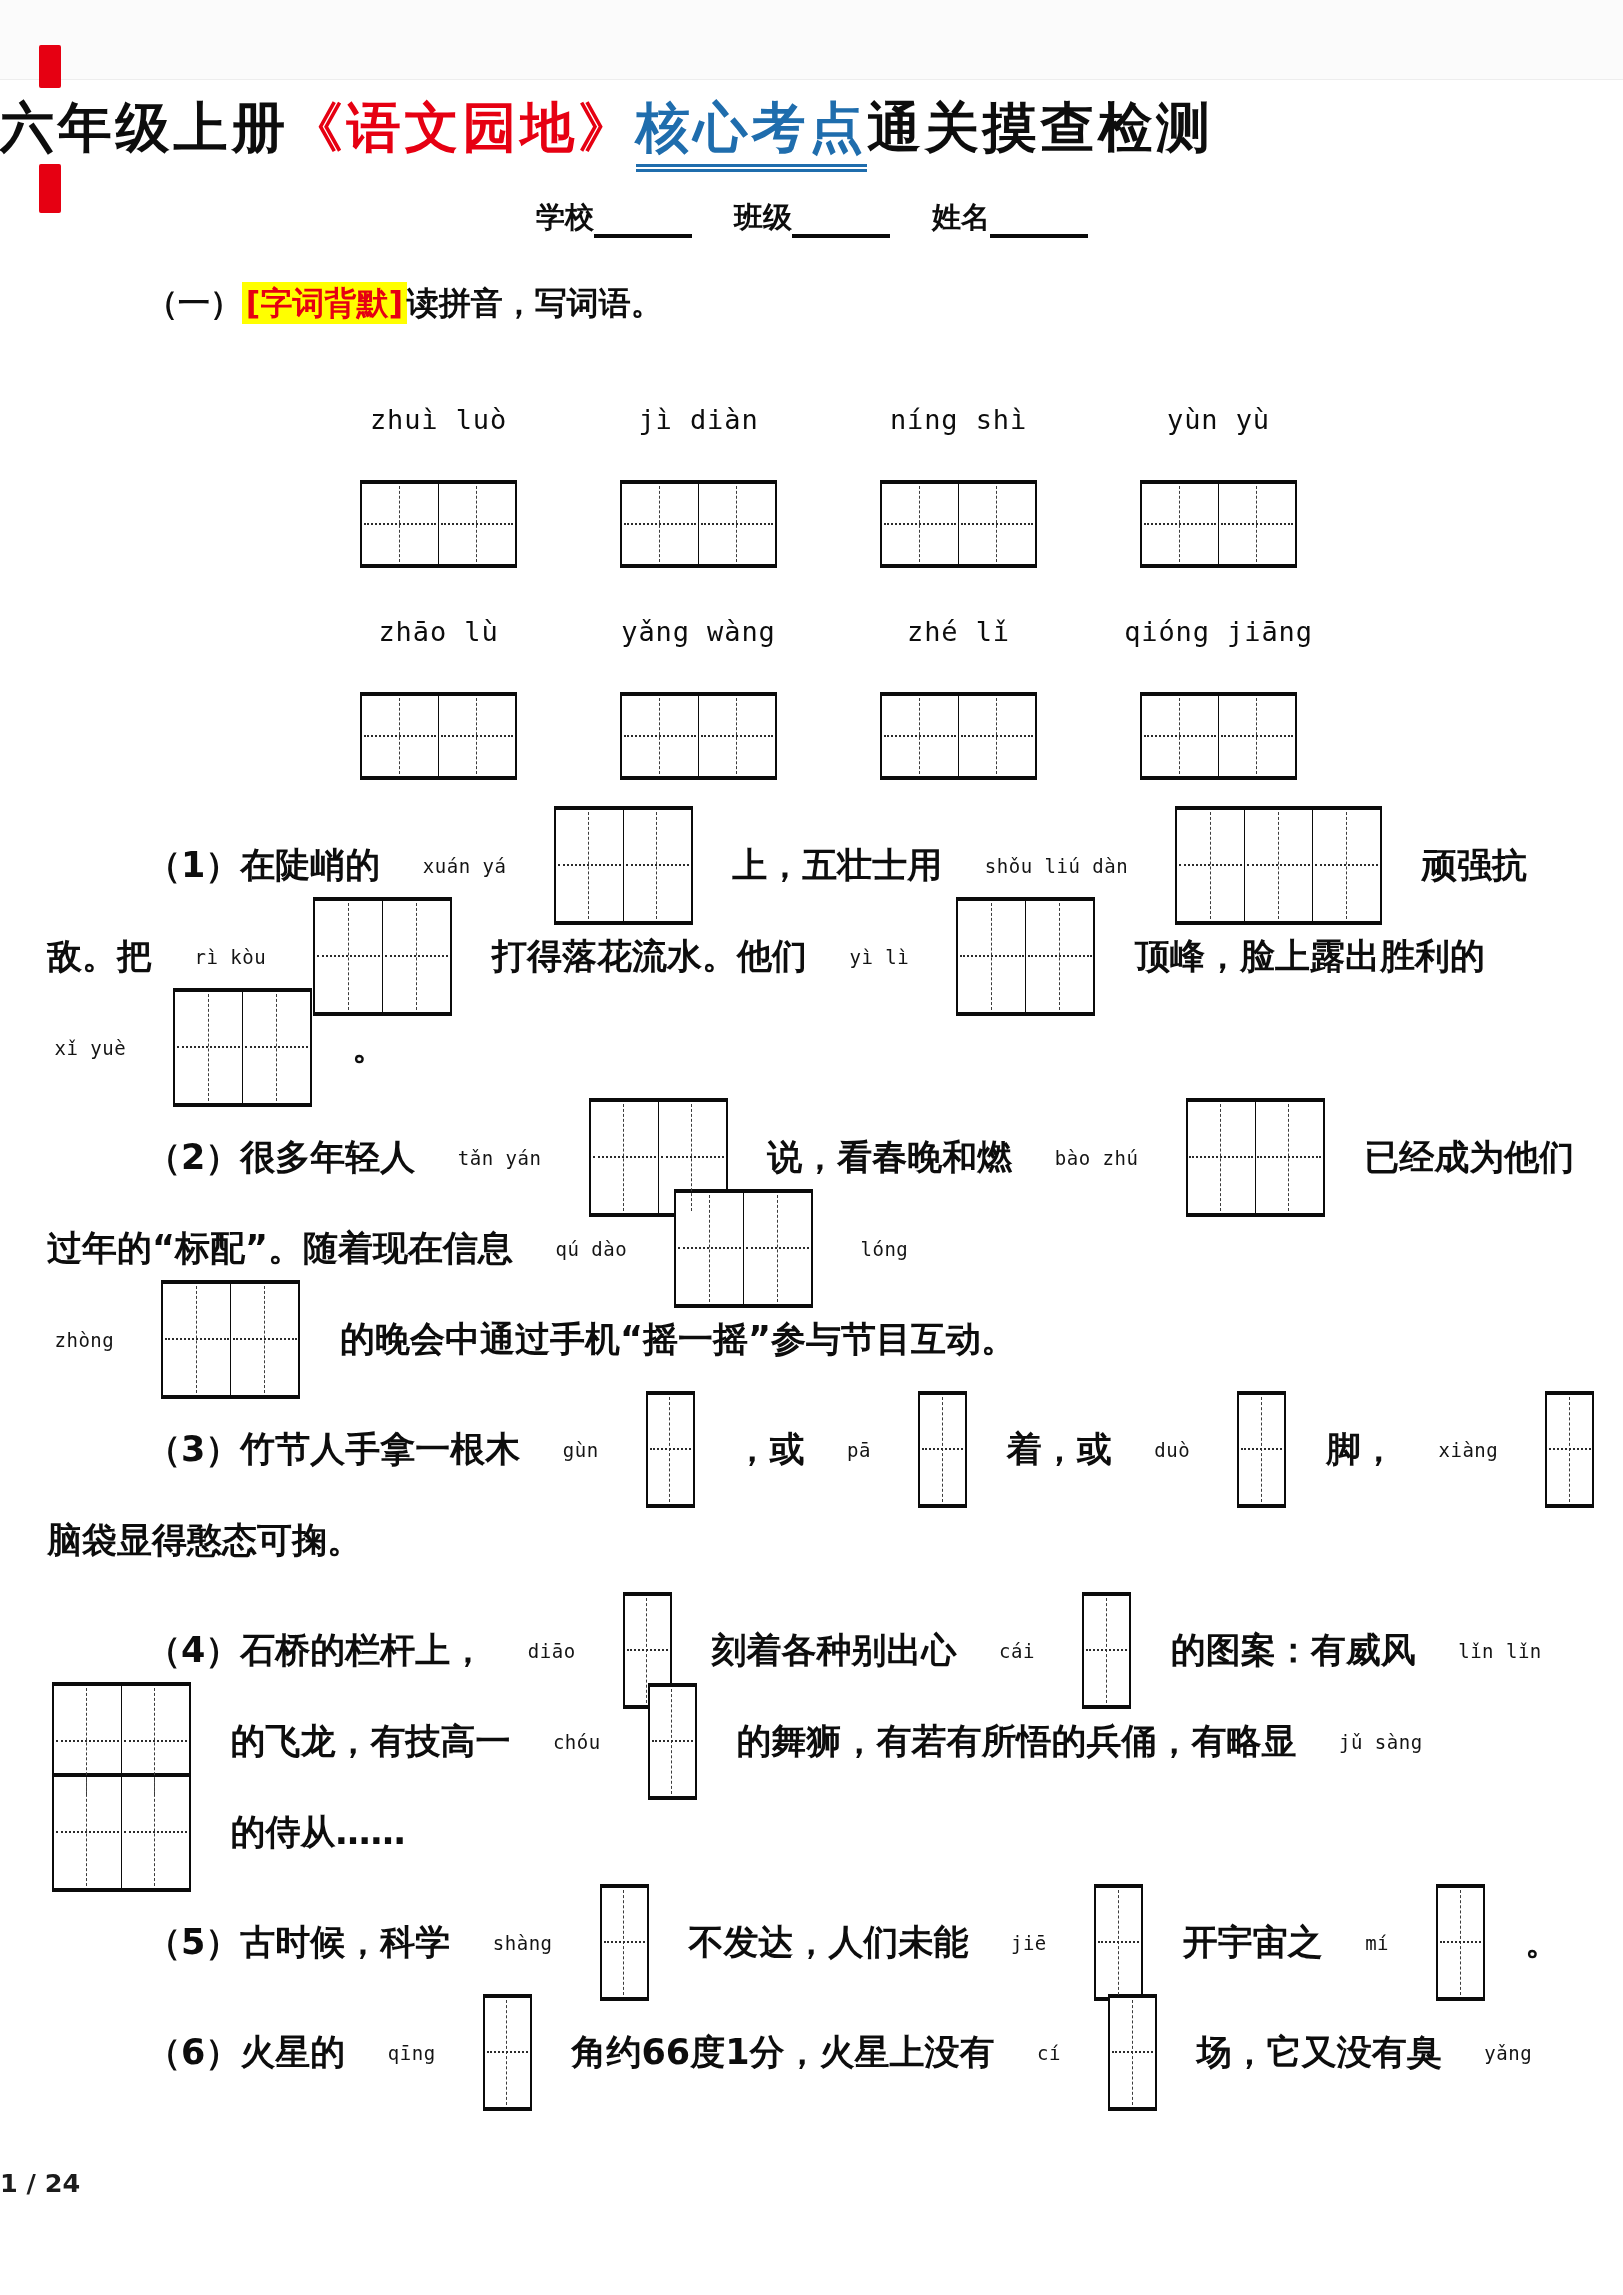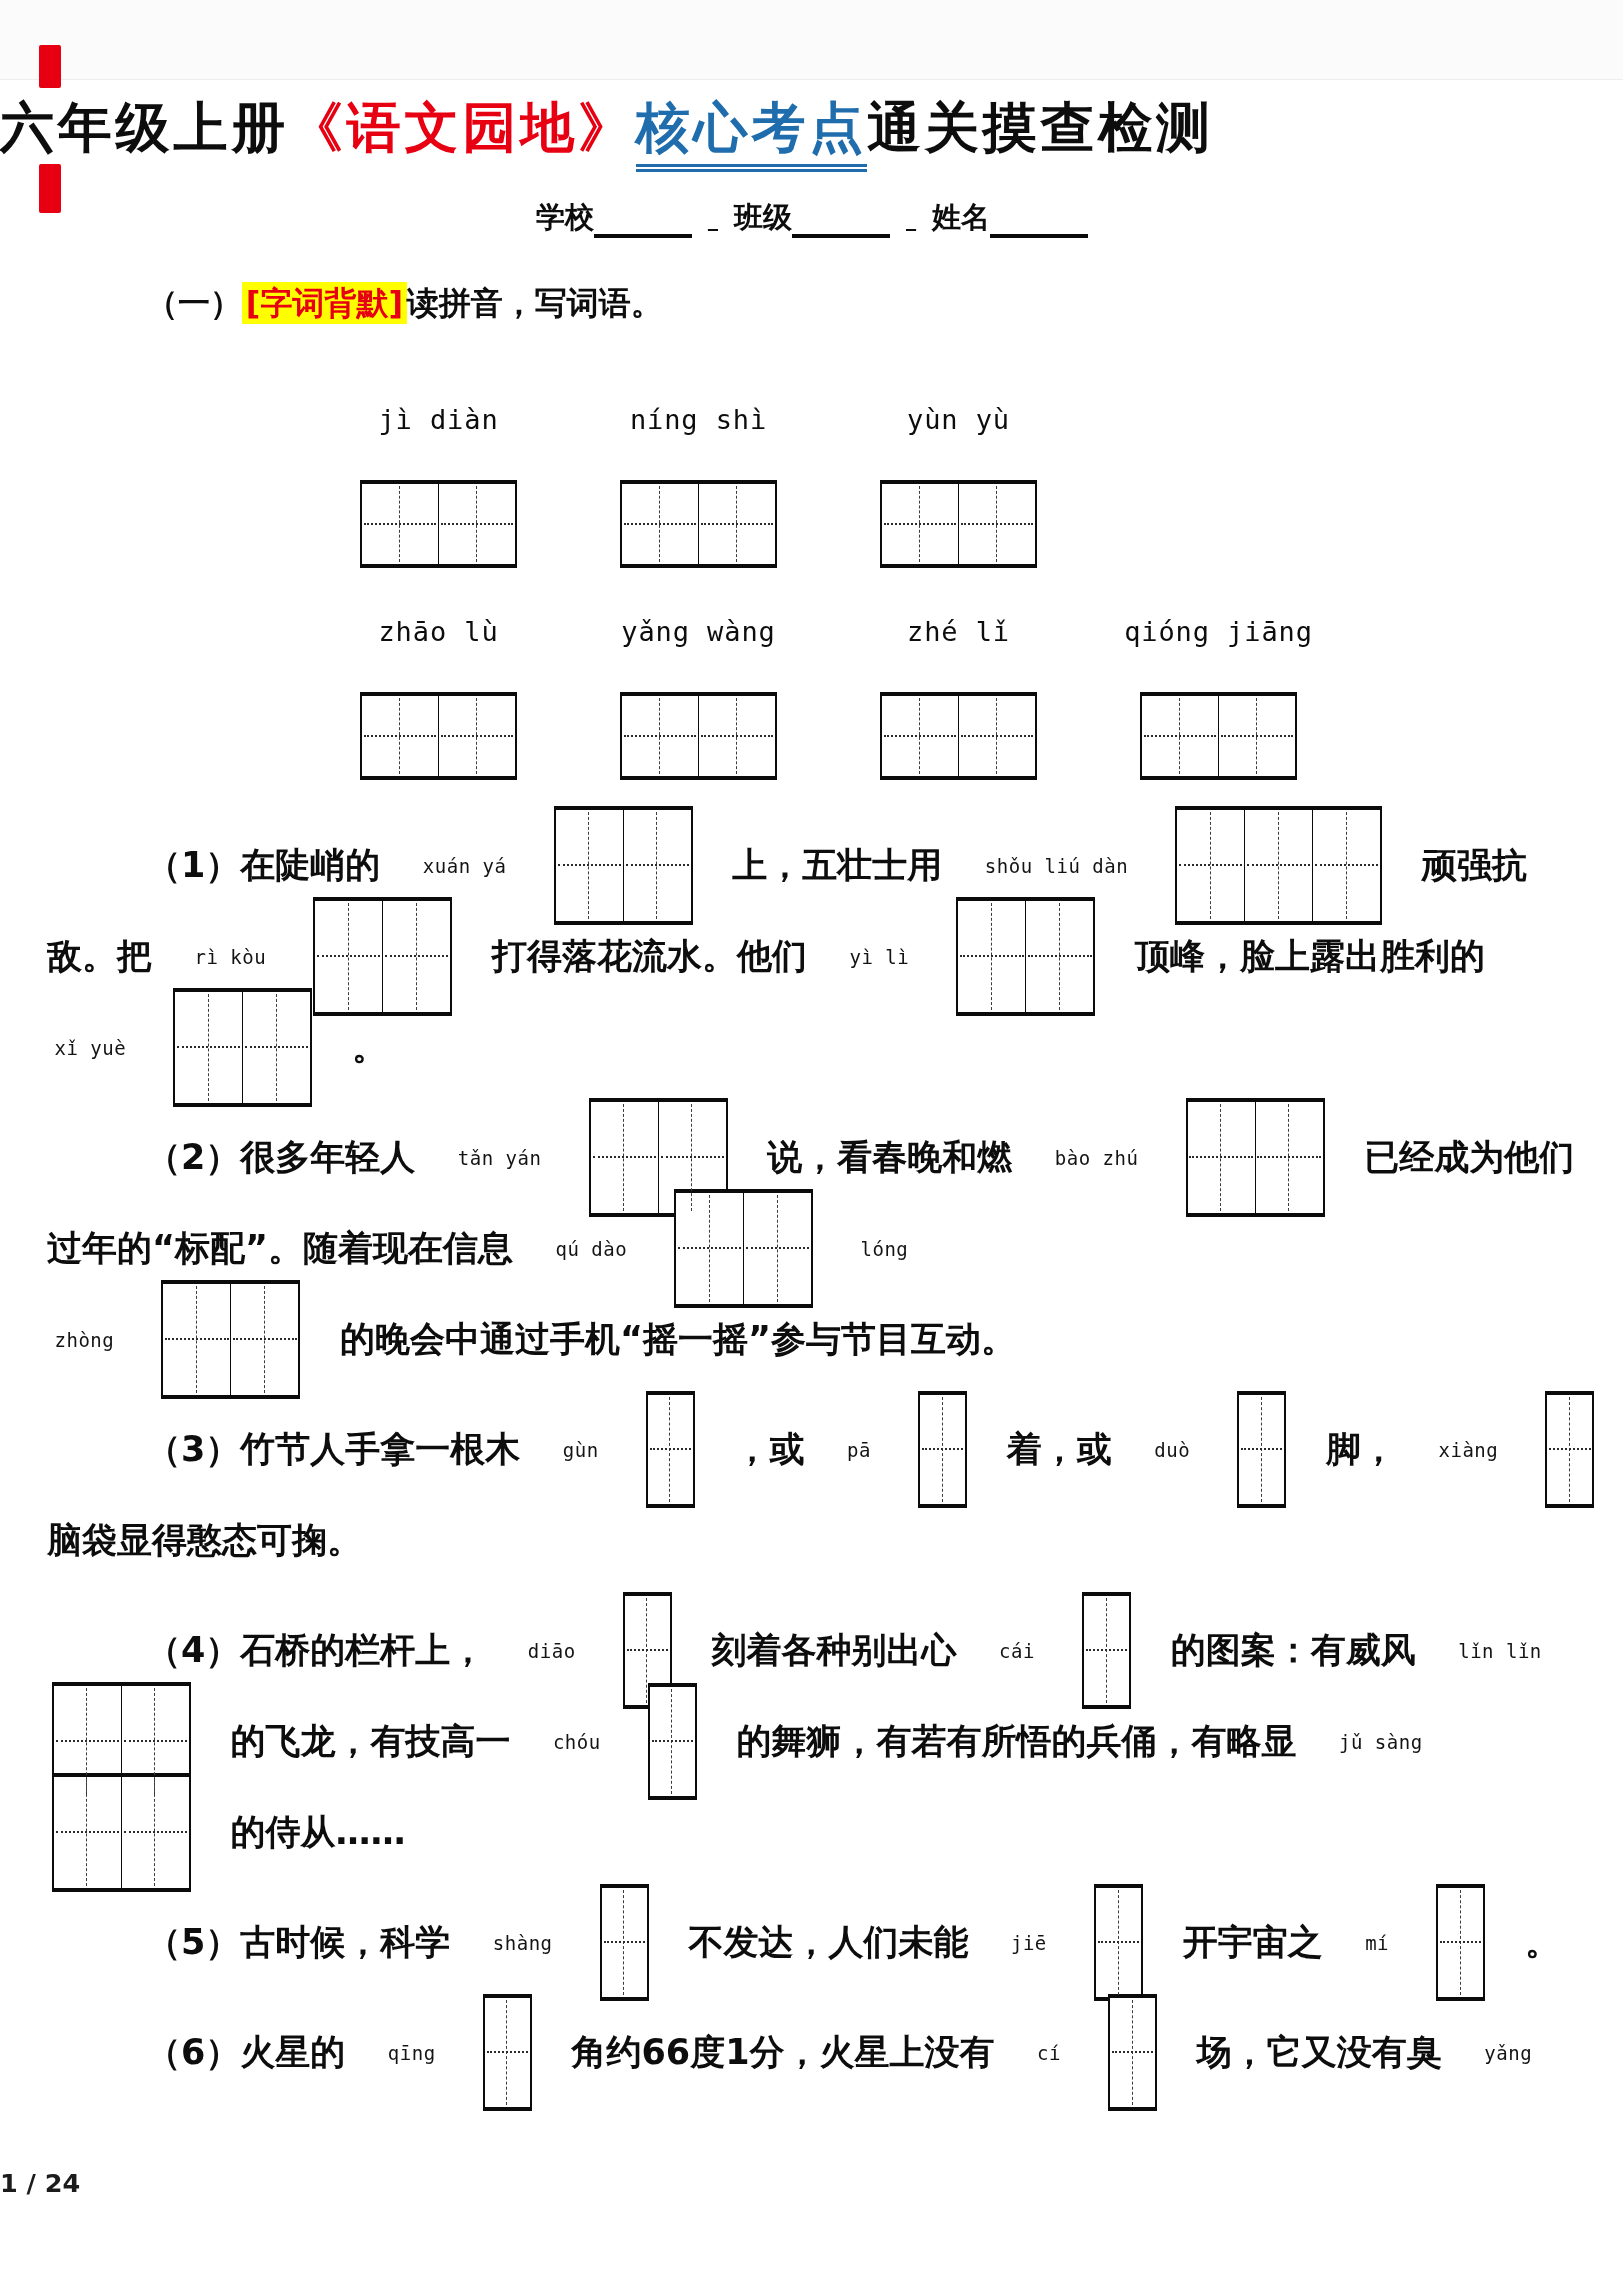--- a/index.html
+++ b/index.html
@@ -15,21 +15,21 @@
 
   
   .title{position:absolute;top:92px;left:0;width:100%;text-align:left;
     font-weight:900;font-size:54px;letter-spacing:3.8px;white-space:nowrap;}
   .title .t-red{color:var(--red,#e60012);}
   .title .t-blue{color:var(--blue,#1f6dad);border-bottom:8.5px double var(--blue,#1f6dad);
     padding-bottom:4.7px;}
 
   
   .info-line{position:absolute;top:198px;left:0;width:100%;text-align:center;
-    font-size:29px;font-weight:700;white-space:nowrap;text-decoration:underline;}
+    font-size:29px;font-weight:700;white-space:nowrap;}
   .info-group{display:inline-block;margin:0 16px;}
   .blank{display:inline-block;width:98px;height:27px;border-bottom:4.2px solid #0a0a0a;
     vertical-align:bottom;}
 
   
   .section-header{position:absolute;top:282px;left:146px;font-size:32px;
     font-weight:700;white-space:nowrap;}
   .section-tag{background:var(--yellow,#ffff00);color:var(--red,#e60012);
     padding:1.9px 3.8px;}
 
@@ -92,20 +92,27 @@
   </span>
 </div>
 
 <div class="section-header">
   <span>（一）</span><span class="section-tag">[字词背默]</span><span>读拼音，写词语。</span>
 </div>
 
 <div id="pinyin-grid">
     <div class="grid-row row-1">
       <div class="grid-col">
+        <div class="py-label">zhuì luò</div>
+        <div class="wbox g">
+          <div class="cell"></div>
+          <div class="cell"></div>
+        </div>
+      </div>
+      <div class="grid-col">
         <div class="py-label">jì diàn</div>
         <div class="wbox g">
           <div class="cell"></div>
           <div class="cell"></div>
         </div>
       </div>
       <div class="grid-col">
         <div class="py-label">níng shì</div>
         <div class="wbox g">
           <div class="cell"></div>

